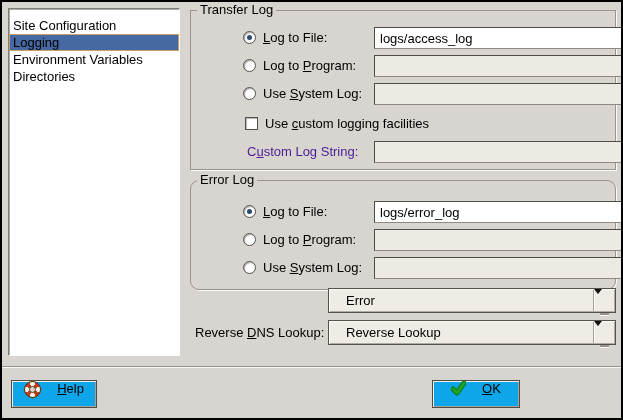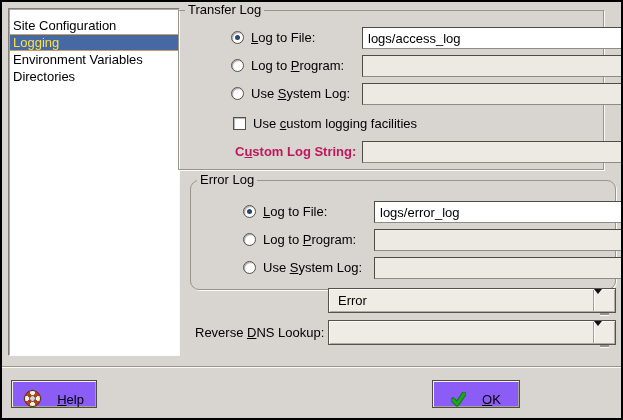--- a/index.html
+++ b/index.html
@@ -6,58 +6,58 @@
   html,body { margin:0; padding:0; }
   body { width:623px; height:420px; font-family:"Liberation Sans",sans-serif; font-size:13px; color:#000; }
   .app { position:relative; width:623px; height:420px; background:#000; }
   .dialog { position:absolute; left:2px; top:2px; width:619px; height:416px; background:#d8d4cf; overflow:hidden; }
 
   
   .list { position:absolute; left:6px; top:6px; width:172px; height:348px; background:#fff;
           border:1px solid; border-color:#817d77 #fbfaf8 #fbfaf8 #817d77;
           box-shadow: inset 1px 1px 0 rgba(70,67,62,.45); padding-top:8px; }
   .item { height:17px; line-height:17px; padding-left:4px; white-space:nowrap; overflow:hidden; cursor:default; }
-  .item.sel { background:#4668a3; color:#fde047; box-shadow: inset 0 0 0 1px #c89e63; }
+  .item.sel { background:#4668a3; color:#000000; box-shadow: inset 0 0 0 1px #c89e63; }
 
   
   .frame { position:absolute; border:1px solid #9a958c; box-shadow:1px 1px 0 #fbfaf7; }
   .frame-label { position:absolute; top:-9px; left:6px; background:#d8d4cf; padding:0 3px; line-height:16px; }
 
   .row { position:absolute; left:4px; right:6px; height:22px;margin-left:48px; }
   .radio { position:absolute; left:0; top:4px; width:13px; height:13px; border-radius:50%; background:#fff;
            border:1px solid #54504a; box-shadow: inset 1px 1px 1px rgba(0,0,0,.35); cursor:default; }
   .radio.on::after { content:""; position:absolute; left:3px; top:3px; width:5px; height:5px; border-radius:50%; background:#28496e; }
   .check { position:absolute; left:2px; top:2px; width:13px; height:13px; background:#fff;
            border:1px solid #54504a; box-shadow: inset 1px 1px 1px rgba(0,0,0,.3); cursor:default; }
   .rlabel { position:absolute; left:20px; top:3px; white-space:nowrap; }
   .plain-label { position:absolute; white-space:nowrap; }
   .mn { text-decoration:underline; }
-  .dim { color:#be185d;font-weight:bold; }
+  .dim { color:#4c1d95; }
 
   .entry { position:absolute; left:131px; width:285px; top:0; height:22px; background:#fff;
            border:1px solid; border-color:#4f4b45 #8f8b84 #8f8b84 #4f4b45;
            padding:2px 5px 0 5px; line-height:18px; white-space:nowrap; overflow:hidden; }
   .entry.off { background:#edeae3; }
 
   
   .combo { position:absolute; left:326px; width:288px; height:25px; background:#efece6;
            border:1px solid #55514b; box-shadow: inset 1px 1px 0 #fbfaf8, inset -1px -1px 0 #b0aca4;
-           line-height:23px; padding-left:9px; cursor:default; }
+           line-height:23px; padding-left:17px; cursor:default; }
   .combo .arrowbox { position:absolute; right:1px; top:1px; bottom:1px; width:21px;
            border-left:1px solid #a5a199; box-shadow: inset 1px 0 0 #fbfaf8; }
   .tri { width:0; height:0; border-left:4px solid transparent; border-right:4px solid transparent;
          border-top:5px solid #111; margin:6px auto 2px auto; }
   .dash { width:9px; height:2px; background:#98948c; box-shadow:0 1px 0 #fbfaf8; margin:0 auto; }
 
   .separator { position:absolute; left:0; right:0; top:364px; height:2px;
                border-top:1px solid #99948b; border-bottom:1px solid #fbfaf7; }
 
-  .btn { position:absolute; top:378px; height:28px; background:#8b5cf6;
+  .btn { position:absolute; top:378px; height:28px; background:#0ea5e9;
          border:1px solid #4e4a44; box-shadow: inset 1px 1px 0 #f4f1ec, inset -1px -1px 0 #a6a199;
-         display:flex; align-items:flex-end; justify-content:center; gap:16px; cursor:default; }
+         display:flex; align-items:flex-start; justify-content:center; gap:16px; cursor:default; }
   .btn-help   { left:9px;   width:86px; }
   .btn-ok     { left:430px; width:88px; }
   .btn-cancel { left:526px; width:90px; }
 
   
   .lifebuoy { position:relative; width:17px; height:17px; flex:0 0 auto; }
   .lifebuoy .rope { position:absolute; left:2px; top:2px; width:13px; height:13px; background:#a5892c;
                     transform:rotate(45deg); border:1px solid #5f4c12; }
   .lifebuoy .ring { position:absolute; left:0; top:0; width:17px; height:17px; border-radius:50%;
                     background:conic-gradient(from 22.5deg,#c63a22 0 45deg,#f6f2ec 0 90deg,#c63a22 0 135deg,#f6f2ec 0 180deg,#c63a22 0 225deg,#f6f2ec 0 270deg,#c63a22 0 315deg,#f6f2ec 0 360deg);
@@ -72,21 +72,21 @@
 <div class="app">
 <div class="dialog">
 
   <div class="list">
     <div class="item">Site Configuration</div>
     <div class="item sel">Logging</div>
     <div class="item">Environment Variables</div>
     <div class="item">Directories</div>
   </div>
 
-  <div class="frame" style="left:176px; top:8px; width:426px; height:160px;">
+  <div class="frame" style="left:188px; top:8px; width:426px; height:160px;">
     <span class="frame-label">Transfer Log</span>
 
     <div class="row" style="top:16px;">
       <span class="radio on"></span>
       <label class="rlabel"><span></span><span class="mn">L</span><span>og to File:</span></label>
       <div class="entry">logs/access_log</div>
     </div>
 
     <div class="row" style="top:44px;">
       <span class="radio"></span>
@@ -133,20 +133,21 @@
     </div>
   </div>
 
   <div class="combo" style="top:286px;">
     <span>Error</span>
     <span class="arrowbox"><span class="tri"></span><span class="dash" style="display:block;"></span></span>
   </div>
 
   <label class="plain-label" style="left:193px; top:318px; line-height:25px;"><span>Reverse </span><span class="mn">D</span><span>NS Lookup:</span></label>
   <div class="combo" style="top:318px;">
+    <span>Reverse Lookup</span>
     <span class="arrowbox"><span class="tri"></span><span class="dash" style="display:block;"></span></span>
   </div>
 
   <div class="separator"></div>
 
   <div class="btn btn-help">
     <span class="lifebuoy">
           <span class="rope"></span>
           <span class="ring"></span>
           <span class="hole"></span>

